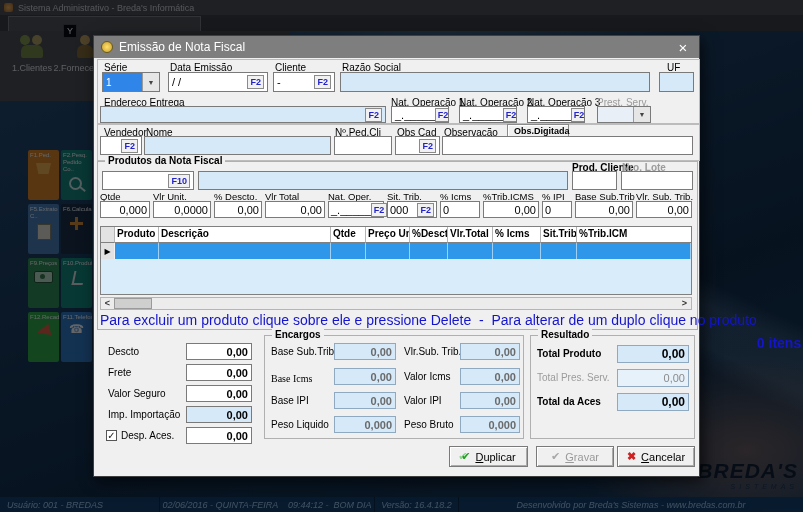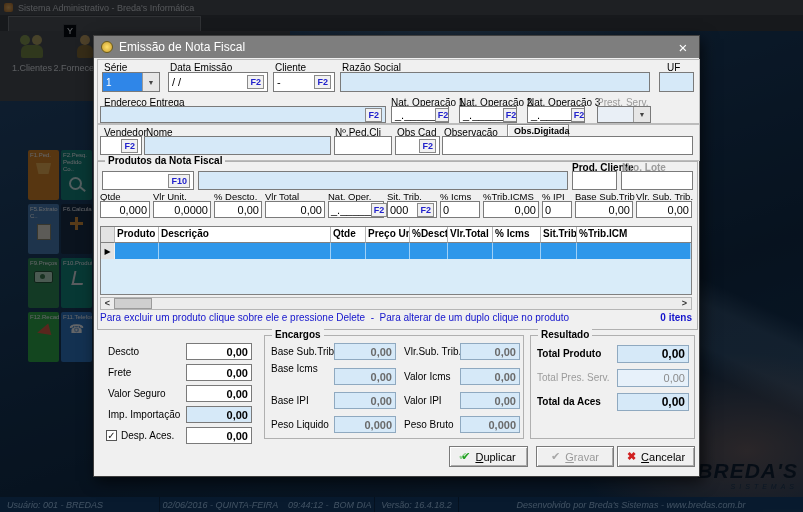--- a/index.html
+++ b/index.html
@@ -105,22 +105,22 @@
   .c0{width:14px;flex:none;} .c1{width:44px;flex:none;} .c2{width:172px;flex:none;}
   .c3{width:35px;flex:none;} .c4{width:44px;flex:none;} .c5{width:38px;flex:none;}
   .c6{width:45px;flex:none;} .c7{width:48px;flex:none;} .c8{width:36px;flex:none;}
   .c9{flex:1;border-right:none;}
   .grest{flex:1;background:#d9ecf9;}
   .hscroll{position:absolute;left:6px;top:239px;width:592px;height:13px;background:#ececec;
     border:1px solid #b5b5b5;box-sizing:border-box;display:flex;align-items:center;}
   .harrow{width:13px;text-align:center;font-size:9px;font-weight:bold;color:#333;line-height:11px;}
   .hthumb{width:36px;height:9px;background:#cfcfcf;border:1px solid #9a9a9a;}
   .hspace{flex:1;}
-  .hint{position:absolute;left:6px;top:254px;width:592px;display:flex;color:#1414cc;font-size:10px;white-space:pre;}
-  .hint .right{margin-left:auto;font-weight:bold;}
+  .hint{position:absolute;left:6px;top:254px;width:592px;display:flex;color:#1414cc;font-size:14px;white-space:pre;}
+  .hint .right{margin-left:auto;font-weight:bold;margin-top:23px;}
   
   .ov-row{position:absolute;height:17px;display:flex;align-items:center;}
   .ov-fld{position:absolute;height:17px;background:#fff;border:1px solid #7a7a7a;box-sizing:border-box;
     display:flex;align-items:center;justify-content:flex-end;padding:0 3px;font-size:11px;font-weight:bold;}
   .ov-fld.blue{background:#d6e9f8;}
   .enc-fld{position:absolute;height:17px;background:#d6e9f8;border:1px solid #8fa9c0;box-sizing:border-box;
     display:flex;align-items:center;justify-content:flex-end;padding:0 3px;font-size:11px;font-weight:bold;color:#6a6a6a;}
   .res-fld{position:absolute;height:18px;background:#d6e9f8;border:1px solid #8fa9c0;box-sizing:border-box;
     display:flex;align-items:center;justify-content:flex-end;padding:0 3px;font-size:12px;font-weight:bold;}
   .res-fld.dis{background:#e7f1fa;color:#8a8a8a;font-weight:normal;font-size:11px;}
@@ -456,21 +456,21 @@
         <span class="legend">Encargos</span>
       </div>
       <span class="lbl" style="left:177px;top:288px;">Base Sub.Trib.</span>
       <div class="enc-fld" style="left:240px;top:285px;width:62px;">
           <span>0,00</span>
         </div>
       <span class="lbl" style="left:310px;top:288px;">Vlr.Sub. Trib.</span>
       <div class="enc-fld" style="left:366px;top:285px;width:60px;">
           <span>0,00</span>
         </div>
-      <span class="lbl" style="left:177px;top:305px;">Base Icms</span>
+      <span class="lbl" style="left:177px;top:315px;font-family:Liberation Serif, serif;">Base Icms</span>
       <div class="enc-fld" style="left:240px;top:310px;width:62px;">
           <span>0,00</span>
         </div>
       <span class="lbl" style="left:310px;top:313px;">Valor Icms</span>
       <div class="enc-fld" style="left:366px;top:310px;width:60px;">
           <span>0,00</span>
         </div>
       <span class="lbl" style="left:177px;top:337px;">Base IPI</span>
       <div class="enc-fld" style="left:240px;top:334px;width:62px;">
           <span>0,00</span>

